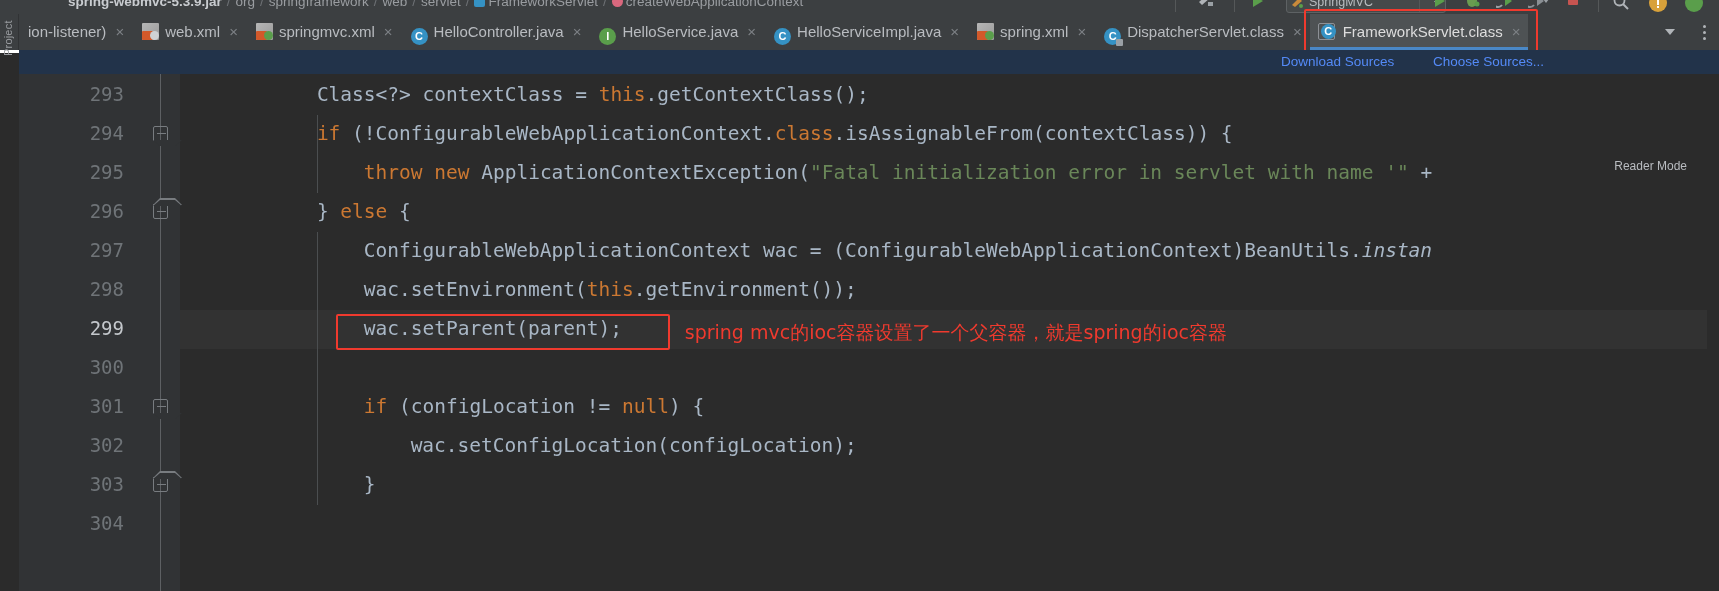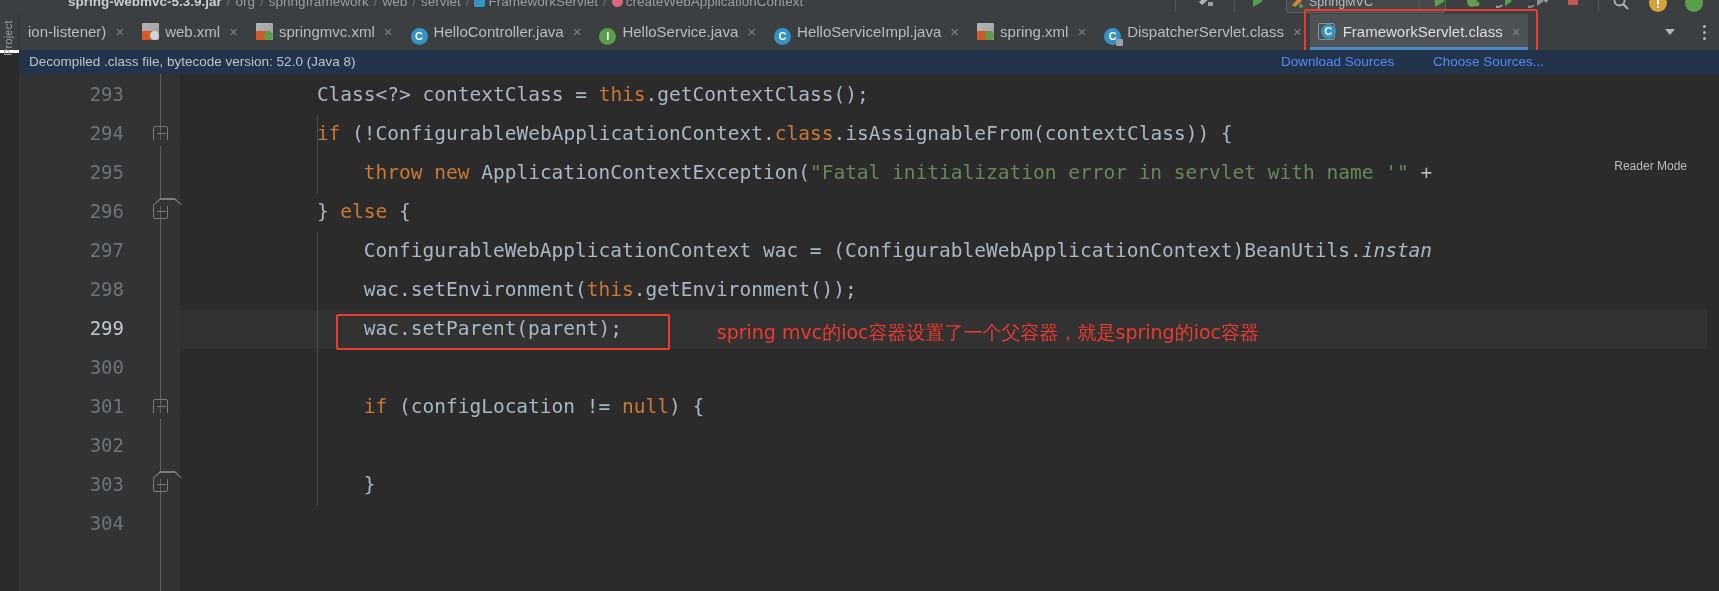--- a/index.html
+++ b/index.html
@@ -250,21 +250,20 @@
       </div>
       <div class="tr-btn dots">
         <i style="top:11px;"></i><i style="top:17px;"></i><i style="top:23px;"></i>
       </div>
     </div>
   </div>
 
   <div class="annot" id="tab-annot" style="left: 1303.67px; top: 9px; width: 230.812px; height: 44px; border-color: rgb(240, 58, 46);"></div>
 
   <div class="notif">
-    <div class="txt">Decompiled .class file, bytecode version: 52.0 (Java 8)</div>
     <div class="lnk" style="left:1262px;">Download Sources</div>
     <div class="lnk" style="left:1414px;">Choose Sources...</div>
   </div>
 
   <div class="editor">
     <div class="rowhl" style="top: 236px;"></div>
       <div class="gutter">
         <div class="lnum" style="top: 9px;">293</div>
         <div class="lnum" style="top: 48px;">294</div>
         <div class="lnum" style="top: 87px;">295</div>
@@ -295,24 +294,25 @@
       </div>
     <div class="code" id="codearea">
         <div class="cl" style="top: 9px; left: 136.88px;"><span class="pl">Class&lt;?&gt; contextClass = </span><span class="kw">this</span><span class="pl">.getContextClass();</span></div>
         <div class="cl" style="top: 48px; left: 136.88px;"><span class="kw">if</span><span class="pl"> (!ConfigurableWebApplicationContext.</span><span class="kw">class</span><span class="pl">.isAssignableFrom(contextClass)) {</span></div>
         <div class="cl" style="top: 87px; left: 183.76px;"><span class="kw">throw</span><span class="pl"> </span><span class="kw">new</span><span class="pl"> ApplicationContextException(</span><span class="str">"Fatal initialization error in servlet with name '"</span><span class="pl"> +</span></div>
         <div class="cl" style="top: 126px; left: 136.88px;"><span class="pl">} </span><span class="kw">else</span><span class="pl"> {</span></div>
         <div class="cl" style="top: 165px; left: 183.76px;"><span class="pl">ConfigurableWebApplicationContext wac = (ConfigurableWebApplicationContext)BeanUtils.</span><span class="ital">instan</span></div>
         <div class="cl" style="top: 243px; left: 183.76px;"><span class="pl">wac.setParent(parent);</span></div>
         <div class="cl" style="top: 204px; left: 183.76px;"><span class="pl">wac.setEnvironment(</span><span class="kw">this</span><span class="pl">.getEnvironment());</span></div>
         <div class="cl" style="top: 321px; left: 183.76px;"><span class="kw">if</span><span class="pl"> (configLocation != </span><span class="kw">null</span><span class="pl">) {</span></div>
+        <div class="cl" style="top: 360px; left: 230.64px;"><span class="pl">wac.setConfigLocation(configLocation);</span></div>
         <div class="cl" style="top: 399px; left: 183.76px;"><span class="pl">}</span></div>
         <div class="cl" style="top: 438px; left: 90px;"></div>
         <div class="indentguide" style="left: 136.88px; top: 41px; height: 78px;"></div>
         <div class="indentguide" style="left: 136.88px; top: 158px; height: 273px;"></div>
       </div>
     <div class="readermode">Reader Mode</div>
   </div>
 
   <div class="scroll-right"></div>
 <div class="annot" style="left: 335.76px; top: 314px; width: 330px; height: 32px; border-color: rgb(240, 58, 46);"></div>
-    <div class="anno-text" style="left: 684.76px; top: 320px; color: rgb(240, 58, 46); margin-left: 32px;">spring mvc的ioc容器设置了一个父容器，就是spring的ioc容器</div>
+    <div class="anno-text" style="left: 684.76px; top: 320px; color: rgb(240, 58, 46);">spring mvc的ioc容器设置了一个父容器，就是spring的ioc容器</div>
   </div>
 
 </body></html>

